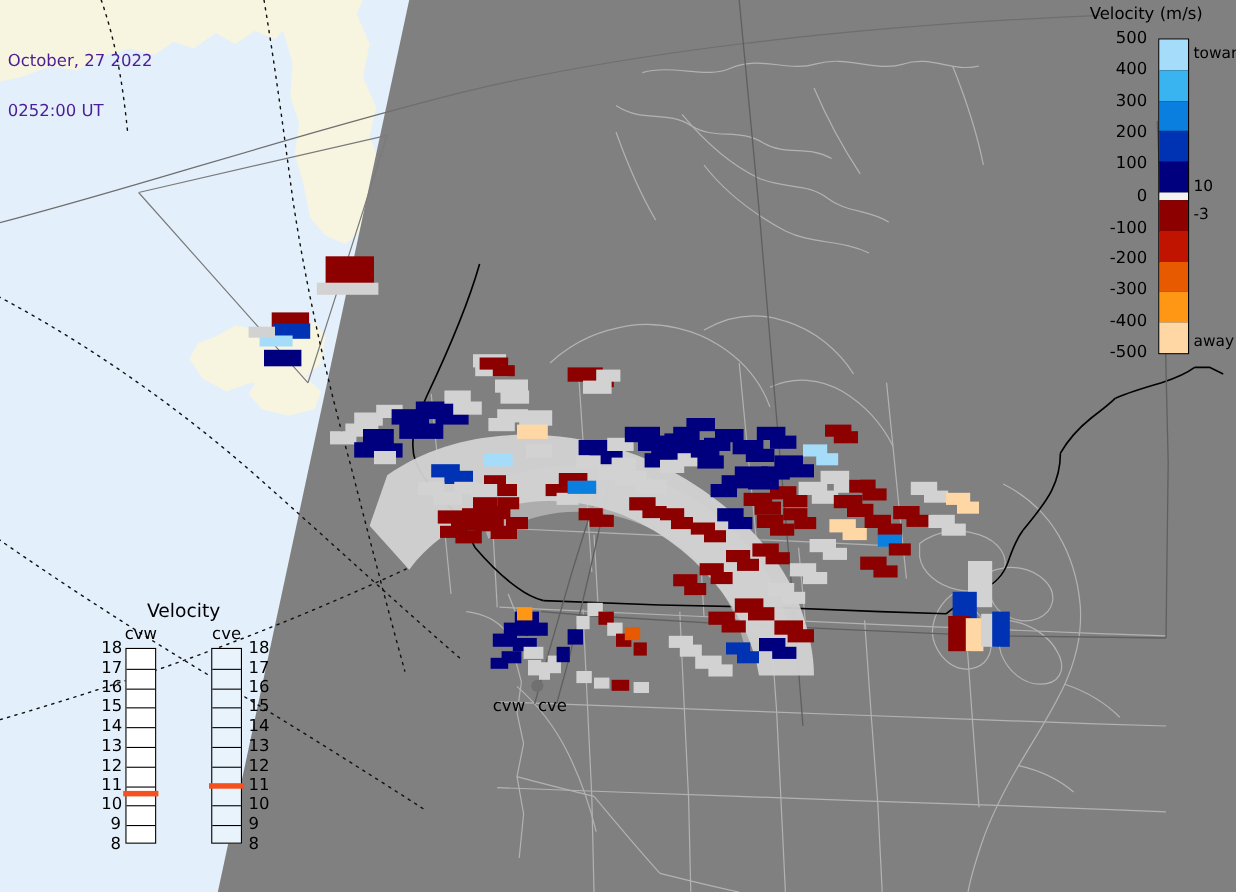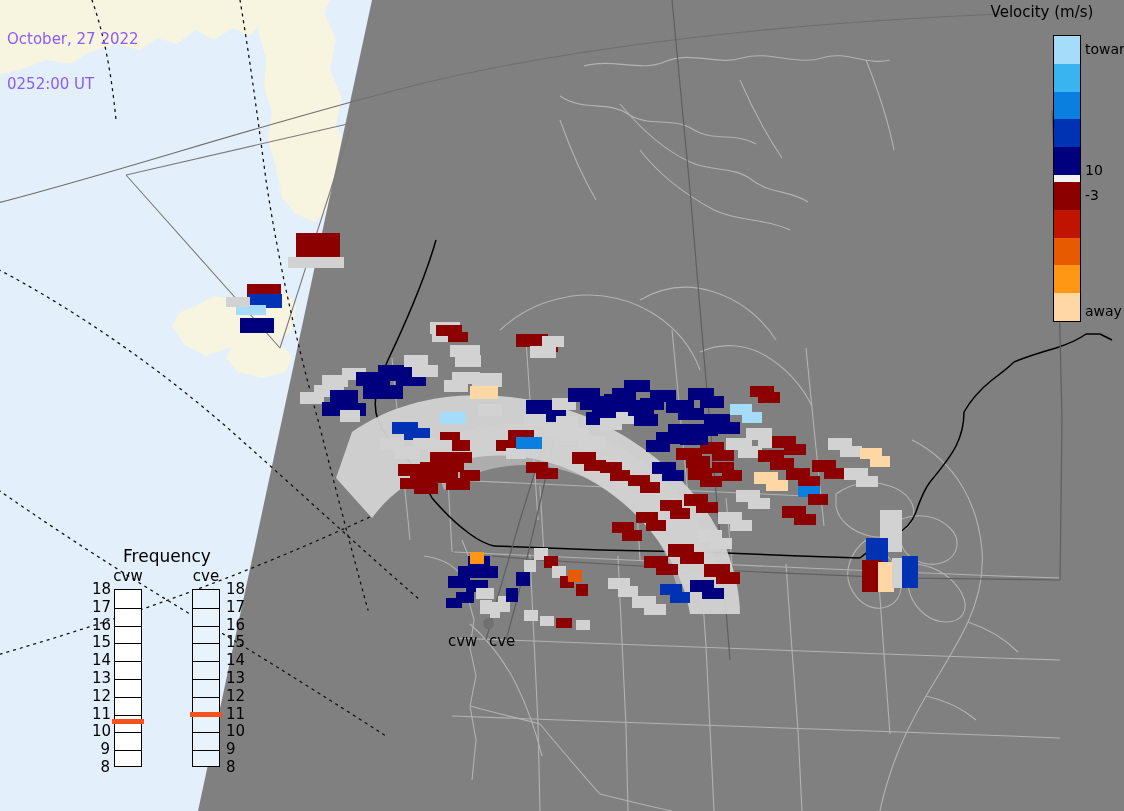--- a/index.html
+++ b/index.html
@@ -2,21 +2,21 @@
 <html><head>
 <meta charset="utf-8">
 <title>SuperDARN Velocity Map</title>
 <style>
   html,body{margin:0;padding:0;background:#808080;}
   body{font-family:"DejaVu Sans","Liberation Sans",sans-serif;}
   #stage{position:relative;width:1124px;height:811px;overflow:hidden;background:#e3f0fb;}
   #mapsvg{position:absolute;left:0;top:0;width:1124px;height:811px;}
 
   
-  #timestamp{position:absolute;left:7px;top:2px;color:#8b5cf6;font-size:15px;line-height:15px;
+  #timestamp{position:absolute;left:7px;top:18px;color:#4c1d95;font-size:15px;line-height:15px;
              letter-spacing:0px;white-space:pre;}
   #timestamp div{margin:0;padding:0;}
 
   
   #cbar-wrap{position:absolute;left:965px;top:0px;width:159px;height:340px;}
   #cbar-title{position:absolute;left:12px;top:3px;width:130px;text-align:center;color:#000;font-size:15px;}
   #cbar{position:absolute;left:88px;top:35px;width:28px;height:287px;border:1px solid #000;box-sizing:border-box;}
   #cbar .band{position:absolute;left:0;width:100%;}
   #cbar-ticks{position:absolute;left:0px;top:35px;width:84px;height:287px;}
   #cbar-ticks span{position:absolute;right:6px;color:#000;font-size:15px;line-height:15px;
@@ -370,41 +370,54 @@
       <div style="position: absolute; left: 902px; top: 556px; width: 16px; height: 32px; background: rgb(0, 51, 180);"></div>
     </div>
 
   <div id="timestamp">
     <div>October, 27 2022</div>
     <div>0252:00 UT</div>
   </div>
 
   <div id="cbar-wrap">
     <div id="cbar-title">Velocity (m/s)</div>
+    <div id="cbar-ticks">
+        <span style="top: 0px;">500</span>
+        <span style="top: 28.3673px;">400</span>
+        <span style="top: 56.7347px;">300</span>
+        <span style="top: 85.102px;">200</span>
+        <span style="top: 113.469px;">100</span>
+        <span style="top: 142.5px;">0</span>
+        <span style="top: 171.531px;">-100</span>
+        <span style="top: 199.898px;">-200</span>
+        <span style="top: 228.265px;">-300</span>
+        <span style="top: 256.633px;">-400</span>
+        <span style="top: 285px;">-500</span>
+      </div>
     <div id="cbar">
         <div class="band" style="top: 0px; height: 27.8px; background: rgb(165, 220, 250); border-bottom: 1px solid rgb(0, 0, 0);"></div>
         <div class="band" style="top: 27.8px; height: 27.8px; background: rgb(57, 180, 240); border-bottom: 1px solid rgb(0, 0, 0);"></div>
         <div class="band" style="top: 55.6px; height: 27.8px; background: rgb(10, 127, 224); border-bottom: 1px solid rgb(0, 0, 0);"></div>
         <div class="band" style="top: 83.4px; height: 27.8px; background: rgb(0, 51, 180); border-bottom: 1px solid rgb(0, 0, 0);"></div>
         <div class="band" style="top: 111.2px; height: 27.8px; background: rgb(0, 0, 127); border-bottom: 1px solid rgb(0, 0, 0);"></div>
         <div class="band" style="top: 139px; height: 7px; background: rgb(242, 242, 242); border-bottom: 1px solid rgb(0, 0, 0);"></div>
         <div class="band" style="top: 146px; height: 27.8px; background: rgb(140, 0, 0); border-bottom: 1px solid rgb(0, 0, 0);"></div>
         <div class="band" style="top: 173.8px; height: 27.8px; background: rgb(192, 20, 0); border-bottom: 1px solid rgb(0, 0, 0);"></div>
         <div class="band" style="top: 201.6px; height: 27.8px; background: rgb(232, 90, 0); border-bottom: 1px solid rgb(0, 0, 0);"></div>
         <div class="band" style="top: 229.4px; height: 27.8px; background: rgb(255, 150, 20); border-bottom: 1px solid rgb(0, 0, 0);"></div>
         <div class="band" style="top: 257.2px; height: 27.8px; background: rgb(255, 215, 165); border-bottom: none;"></div>
       </div>
     <div class="cb-side" id="cb-toward" style="top:49px;">toward</div>
     <div class="cb-side" id="cb-pos10" style="top:170px;">10</div>
     <div class="cb-side" id="cb-neg10" style="top:195px;">-3</div>
     <div class="cb-side" id="cb-away" style="top:311px;">away</div>
   </div>
 
   <div id="freq">
-    <div id="freq-title">Frequency</div>
+    <div id="freq-title">Velocity</div>
 
     <div class="freq-col-label" style="left:14px;width:44px;">cvw</div>
     <div class="freq-col-label" style="left:92px;width:44px;">cve</div>
 
     <div class="freq-bar" id="freq-bar-cvw" style="left:22px;background:#ffffff;">
         <div class="seg" style="top: 17.8px; height: 1px;"></div>
         <div class="seg" style="top: 35.6px; height: 1px;"></div>
         <div class="seg" style="top: 53.4px; height: 1px;"></div>
         <div class="seg" style="top: 71.2px; height: 1px;"></div>
         <div class="seg" style="top: 89px; height: 1px;"></div>

